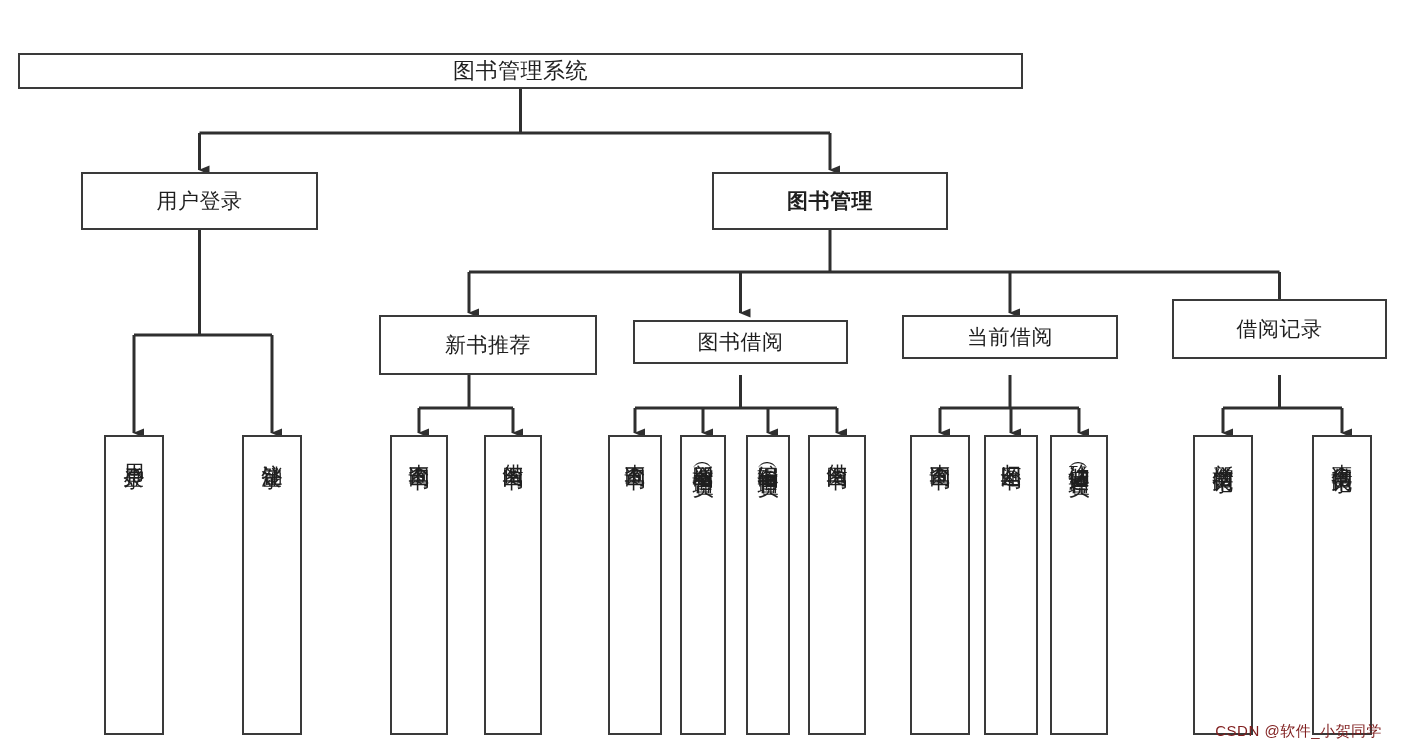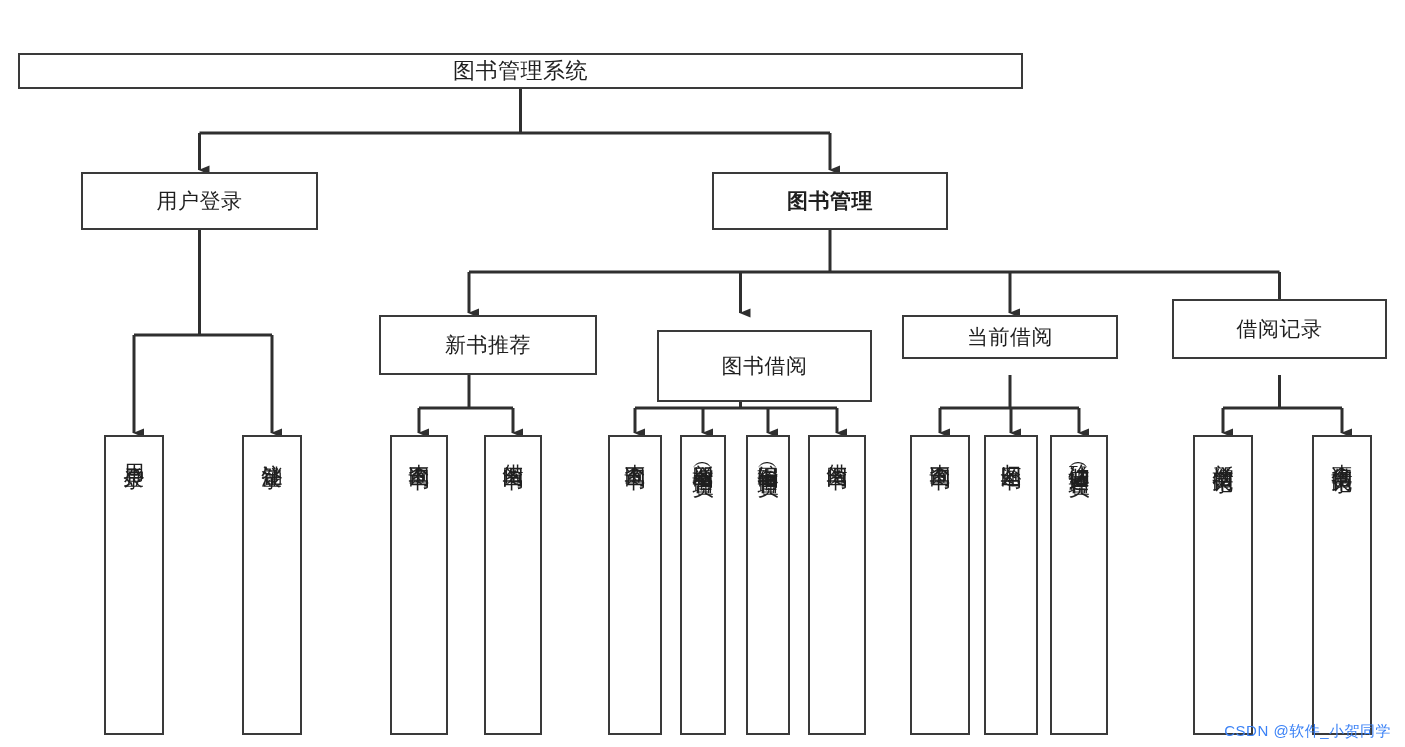--- a/index.html
+++ b/index.html
@@ -53,24 +53,24 @@
     text-orientation: upright;
     font-size: 21px;
     letter-spacing: 2px;
     line-height: 1.05;
   }
   .node-box.root .node-label {
     font-size: 22px;
   }
   .watermark {
     position: absolute;
-    right: 14px;
+    right: 23px;
     bottom: 6px;
     font-size: 15px;
-    color: #3b82f6;
+    color: #7f1d1d;
     letter-spacing: 0.5px;
     white-space: nowrap;
     pointer-events: none;
   }
 </style>
 </head>
 <body>
 
 <div id="diagram-root">
 
@@ -123,21 +123,21 @@
       </div>
       <div class="node-box horizontal" style="left: 81px; top: 172px; width: 237px; height: 58px;">
         <span class="node-label">用户登录</span>
       </div>
       <div class="node-box horizontal" style="left: 712px; top: 172px; width: 236px; height: 58px; font-weight: bold;">
         <span class="node-label">图书管理</span>
       </div>
       <div class="node-box horizontal" style="left: 379px; top: 315px; width: 218px; height: 60px;">
         <span class="node-label">新书推荐</span>
       </div>
-      <div class="node-box horizontal" style="left: 633px; top: 330px; width: 215px; height: 72px; margin-left: 24px;">
+      <div class="node-box horizontal" style="left: 633px; top: 320px; width: 215px; height: 44px;">
         <span class="node-label">图书借阅</span>
       </div>
       <div class="node-box horizontal" style="left: 902px; top: 315px; width: 216px; height: 44px;">
         <span class="node-label">当前借阅</span>
       </div>
       <div class="node-box horizontal" style="left: 1172px; top: 299px; width: 215px; height: 60px;">
         <span class="node-label">借阅记录</span>
       </div>
       <div class="node-box vertical" style="left: 104px; top: 435px; width: 60px; height: 300px;">
         <span class="node-label">用户登录</span>

